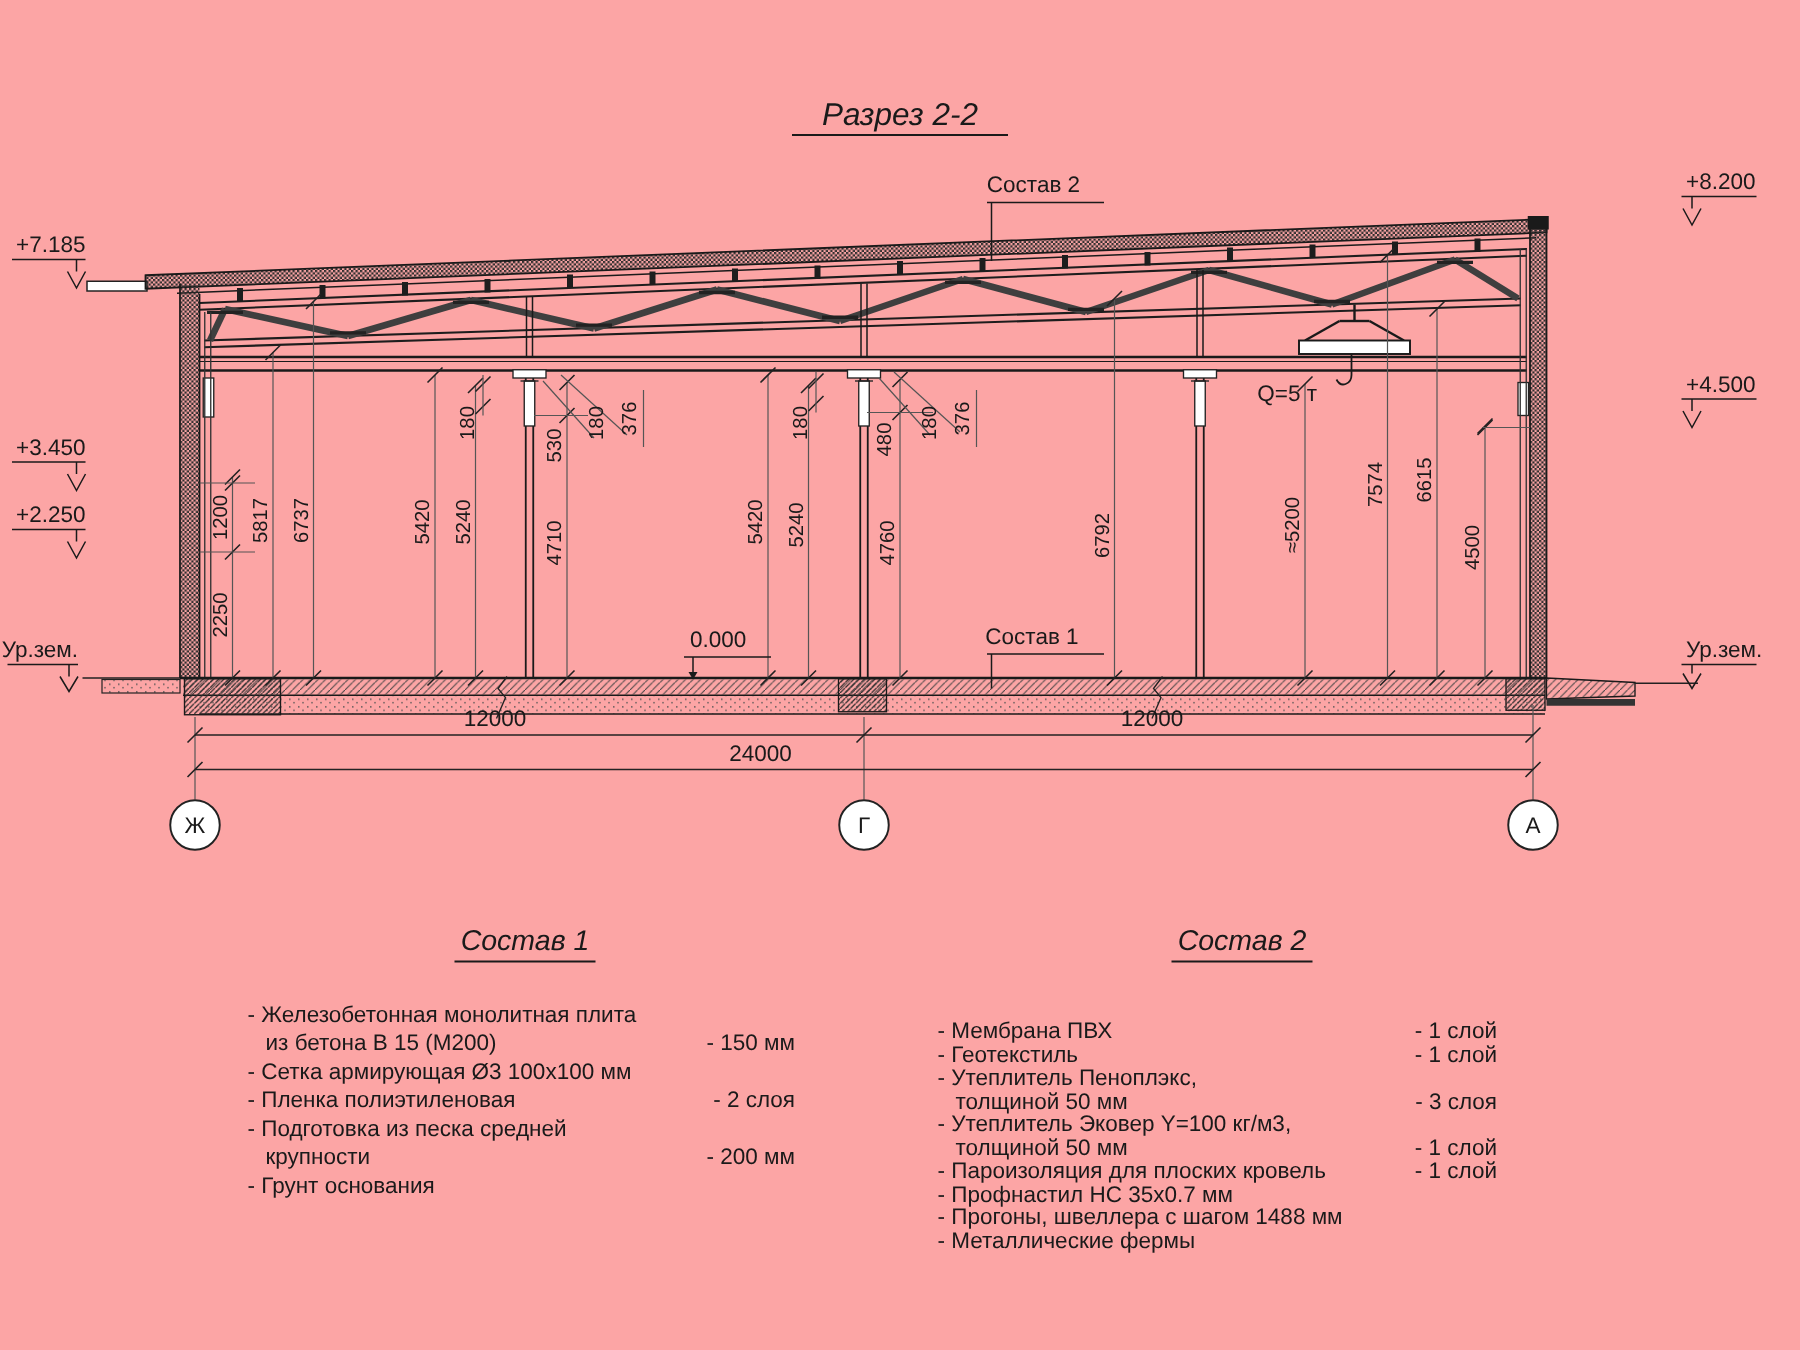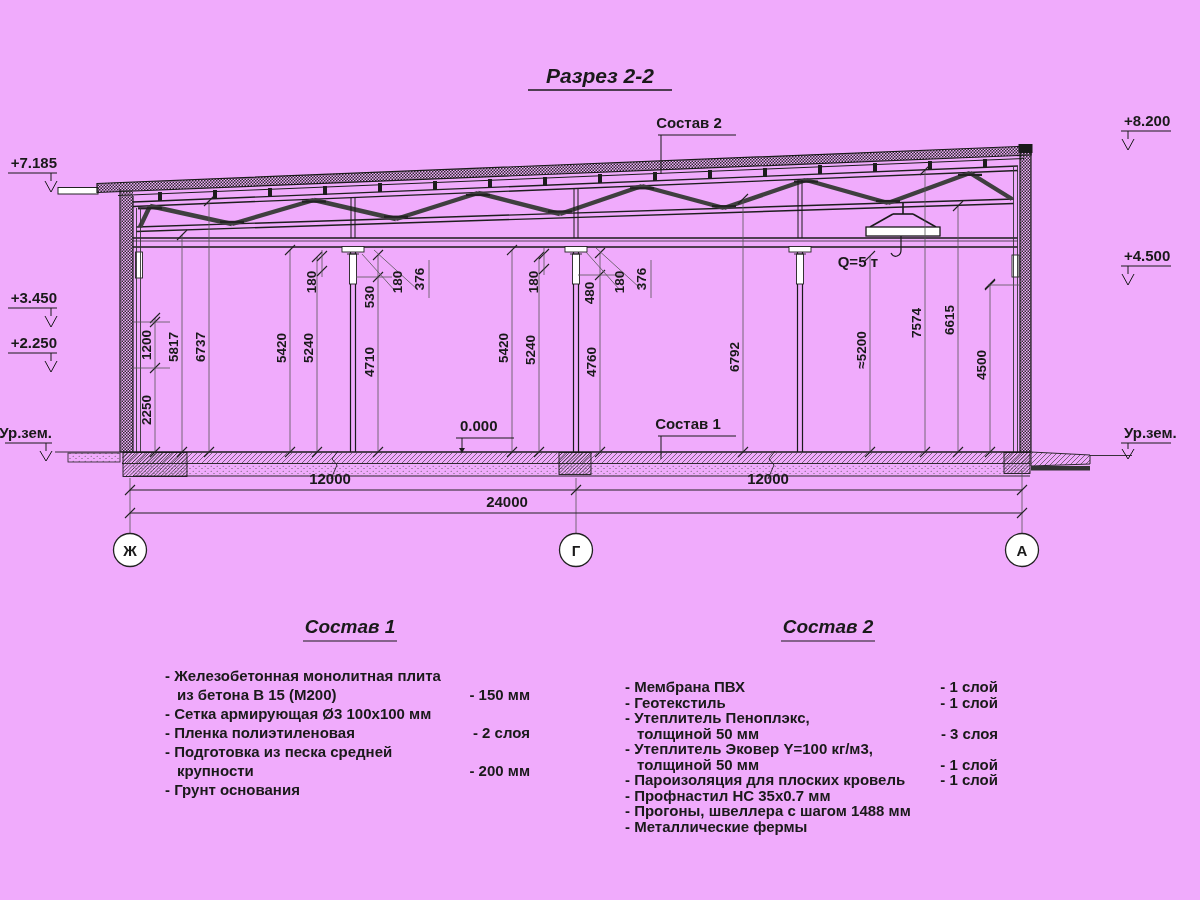--- a/index.html
+++ b/index.html
@@ -1,17 +1,17 @@
 <!DOCTYPE html>
 <html><head>
 <meta charset="utf-8">
 <style>
   html,body{margin:0;padding:0;background:#ffffff;}
-  #canvas{position:relative;width:1200px;height:900px;background:#f0abfc;overflow:hidden;
-          font-family:"Liberation Sans", sans-serif;font-weight:bold;}
+  #canvas{position:relative;width:1200px;height:900px;background:#fca5a5;overflow:hidden;
+          font-family:"Liberation Sans", sans-serif;}
   svg text{fill:#1a1a1a;font-family:"Liberation Sans", sans-serif;}
   .dimtxt{font-size:13.5px;}
   .lvltxt{font-size:15px;}
   .spectxt{font-size:15px;}
   .titletxt{font-size:21px;font-style:italic;}
   .spectitle{font-size:19px;font-style:italic;}
   .axistxt{font-size:15px;}
 </style>
 </head>
 <body>

